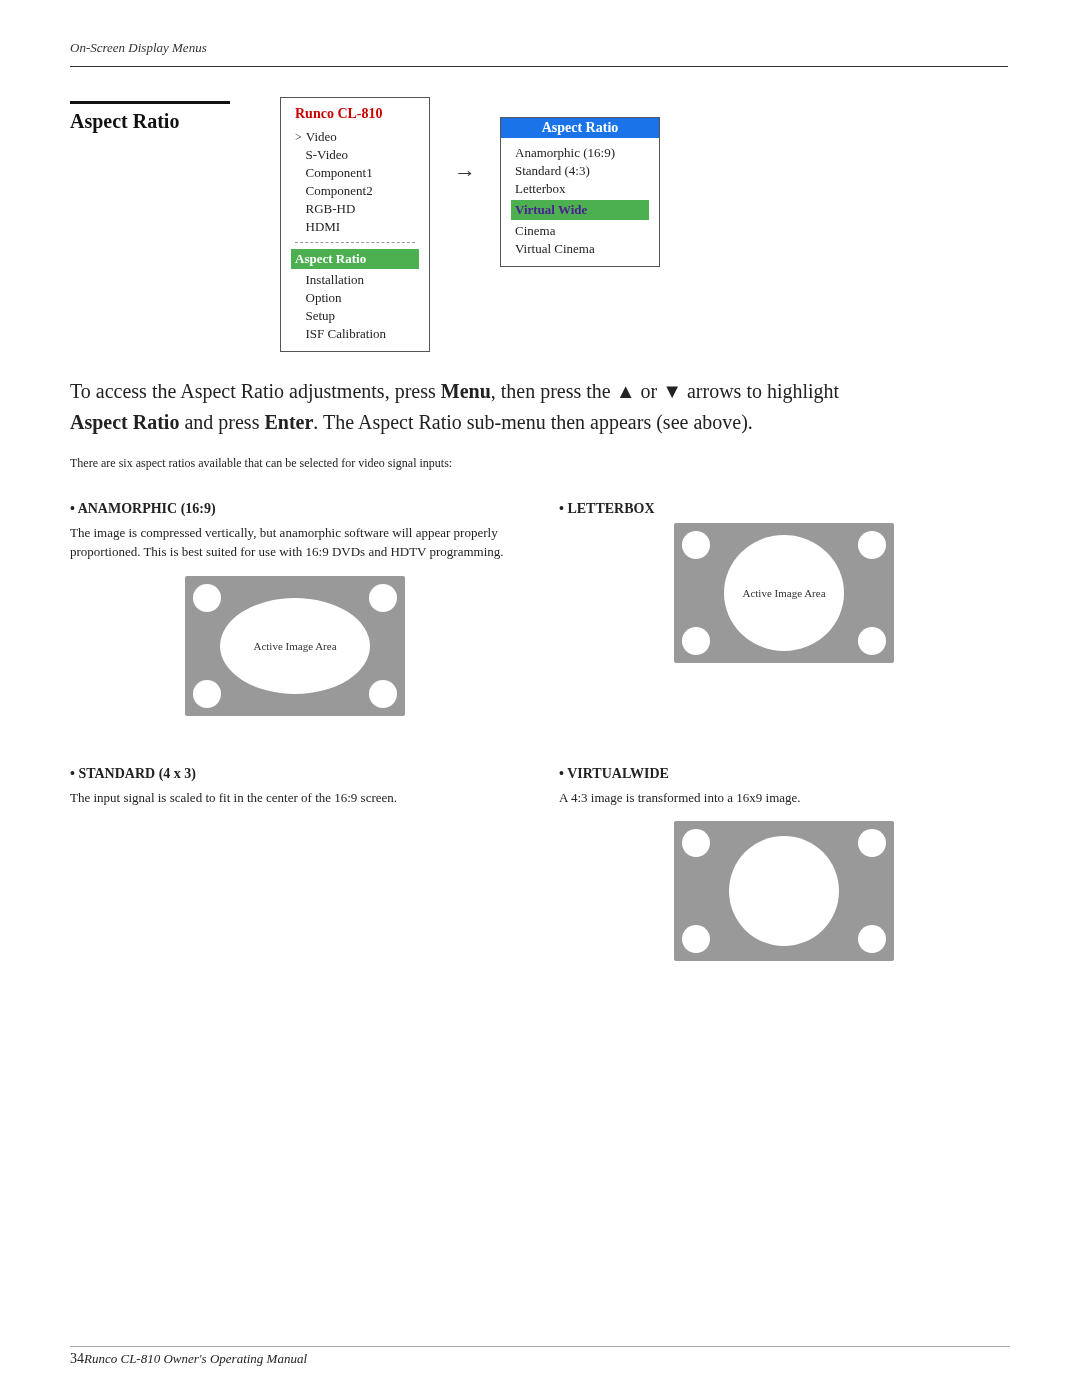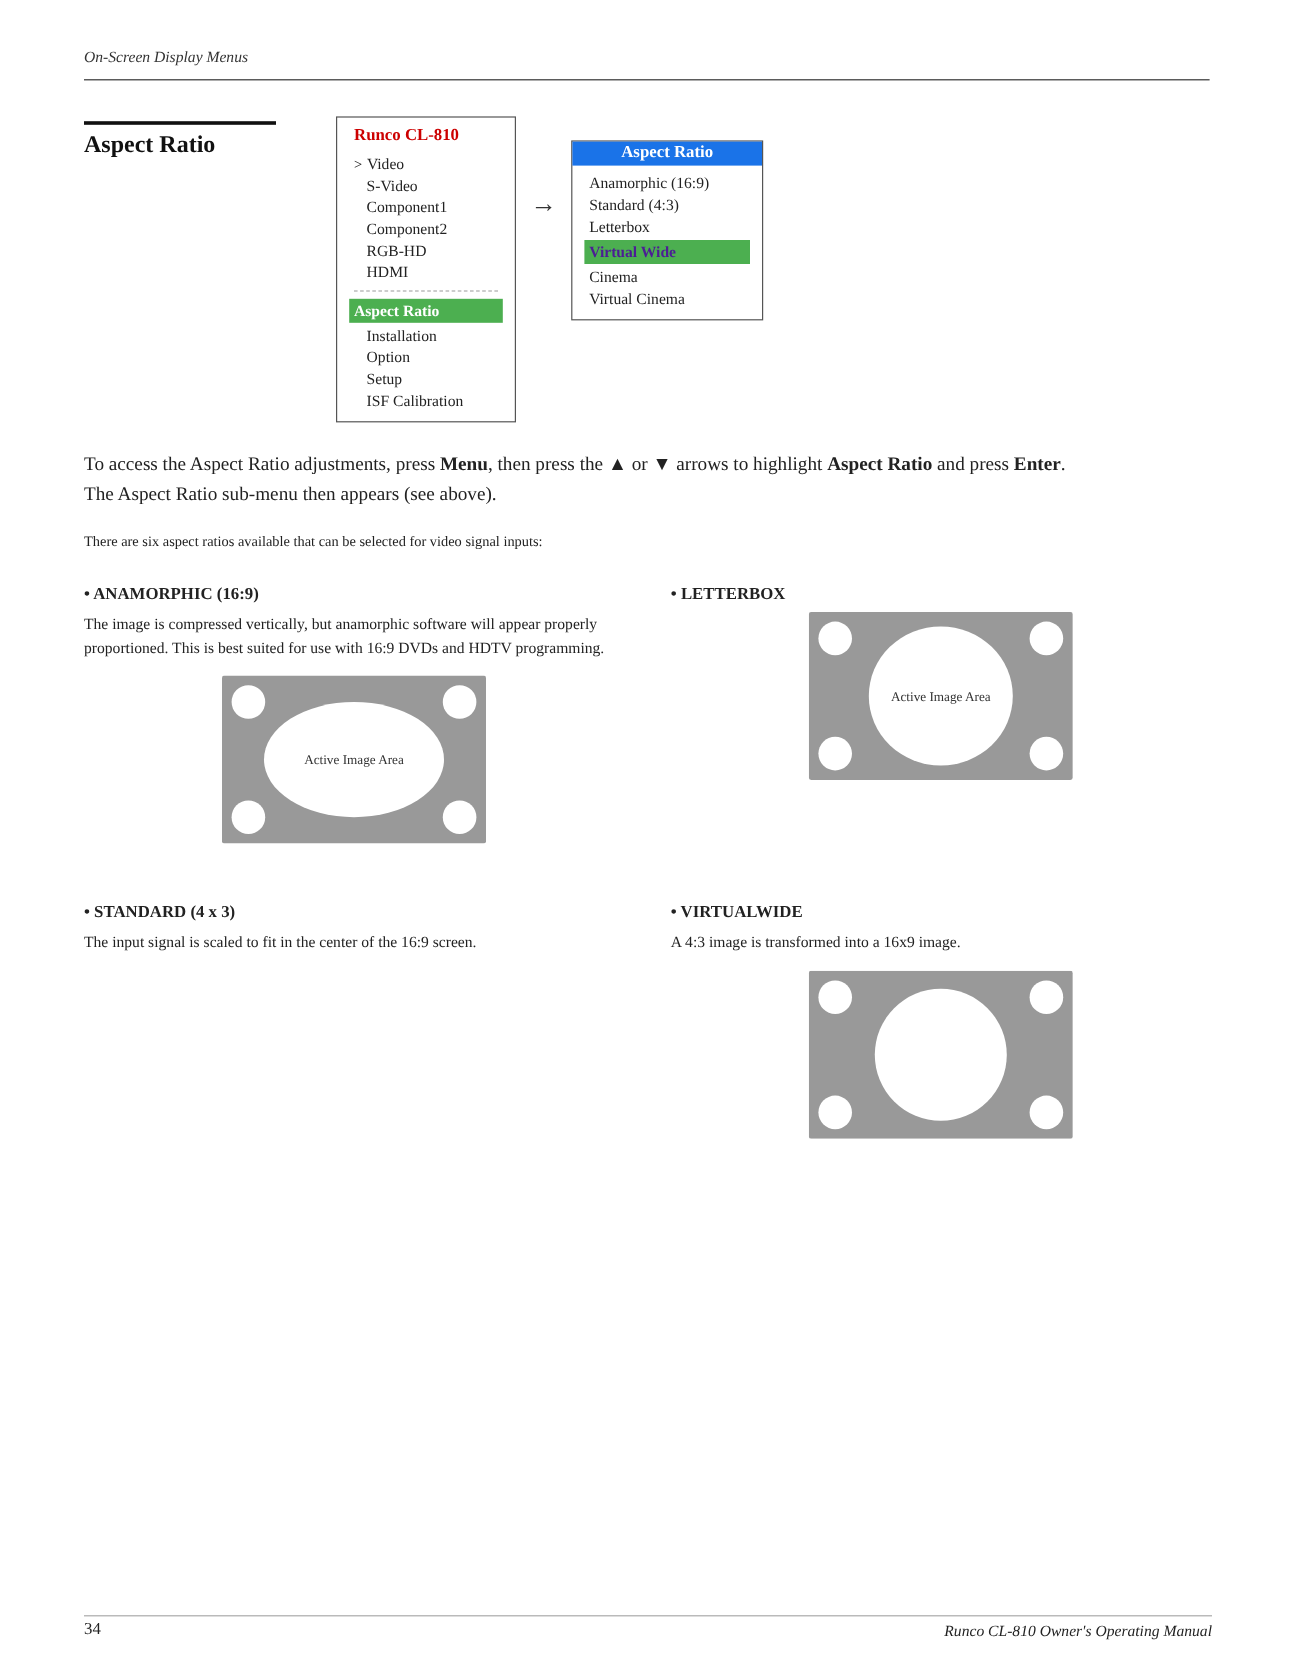--- a/index.html
+++ b/index.html
@@ -46,21 +46,21 @@
       color: #111;
       min-width: 160px;
       margin-top: 4px;
       border-top: 3px solid #111;
       padding-top: 6px;
     }
 
     .menu-diagram {
       display: flex;
       align-items: flex-start;
-      gap: 4px;
+      gap: 16px;
       margin-left: 10px;
     }
 
     .menu-box {
       border: 1.5px solid #555;
       padding: 8px 14px;
       min-width: 150px;
       font-size: 13px;
       background: #fff;
       position: relative;
@@ -136,21 +136,21 @@
 
     .submenu-item.selected-green {
       background: #4caf50;
       color: #4c1d95;
       font-weight: bold;
       padding: 2px 4px;
       margin: 2px -4px;
     }
 
     .body-text {
-      font-size: 16px;
+      font-size: 20px;
       line-height: 1.55;
       margin-bottom: 16px;
       max-width: 820px;
     }
 
     .six-ratios-text {
       font-size: 12px;
       line-height: 1.55;
       margin-bottom: 28px;
     }
@@ -198,21 +198,20 @@
       left: 70px;
       right: 70px;
     }
 
     .footer {
       position: absolute;
       bottom: 30px;
       left: 70px;
       right: 70px;
       display: flex;
-      justify-content: space-between;
       align-items: center;
       font-size: 13px;
     }
 
     .footer-page {
       font-size: 14px;
     }
 
     .footer-manual {
       font-style: italic;

